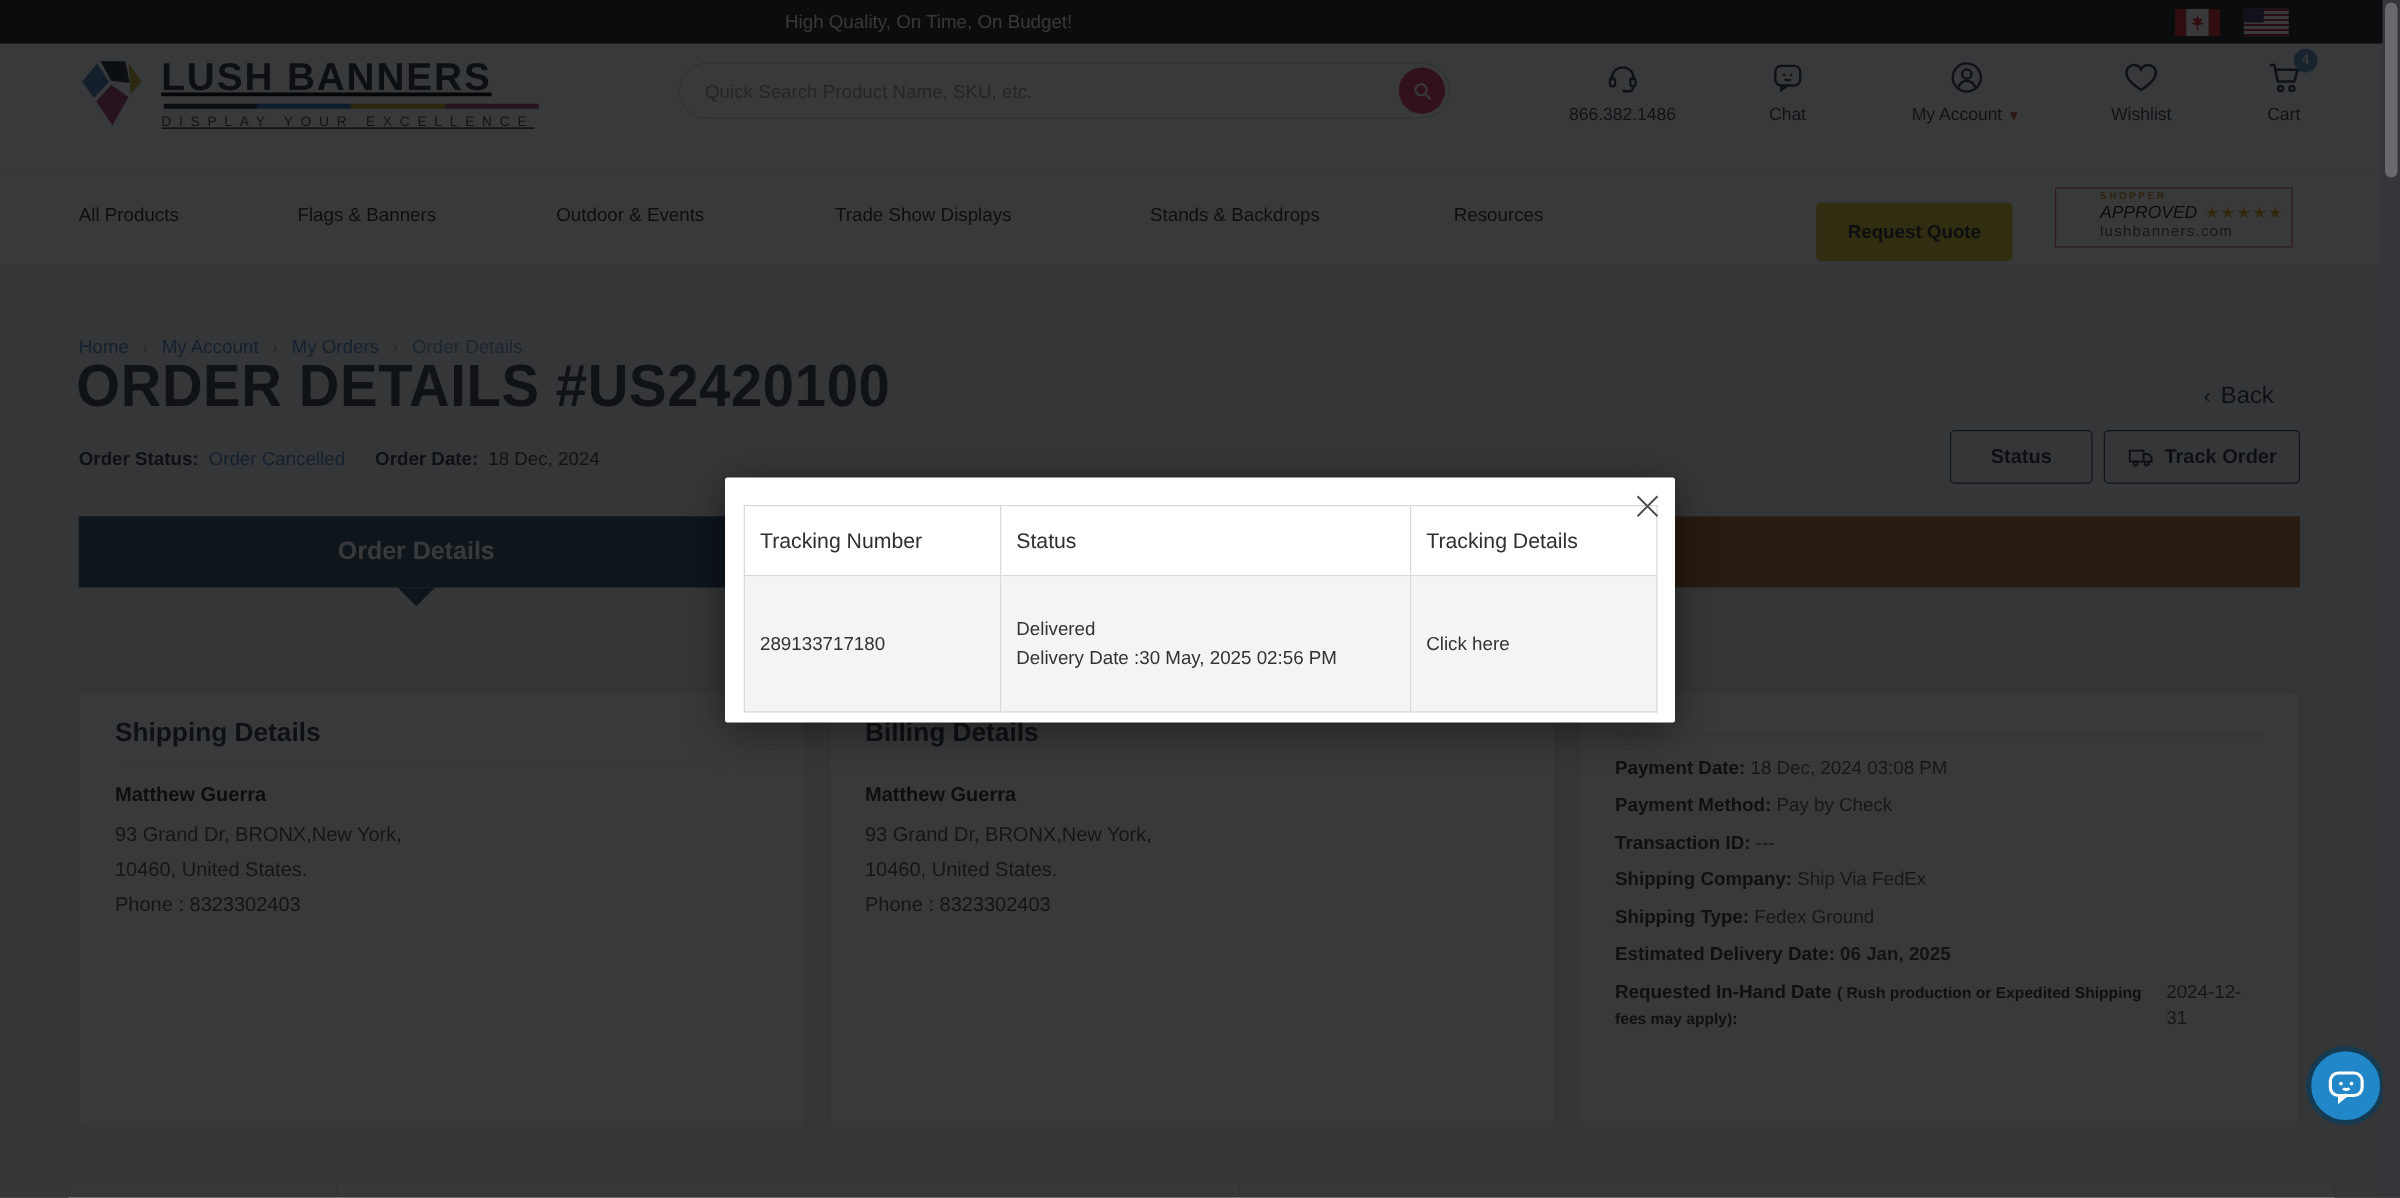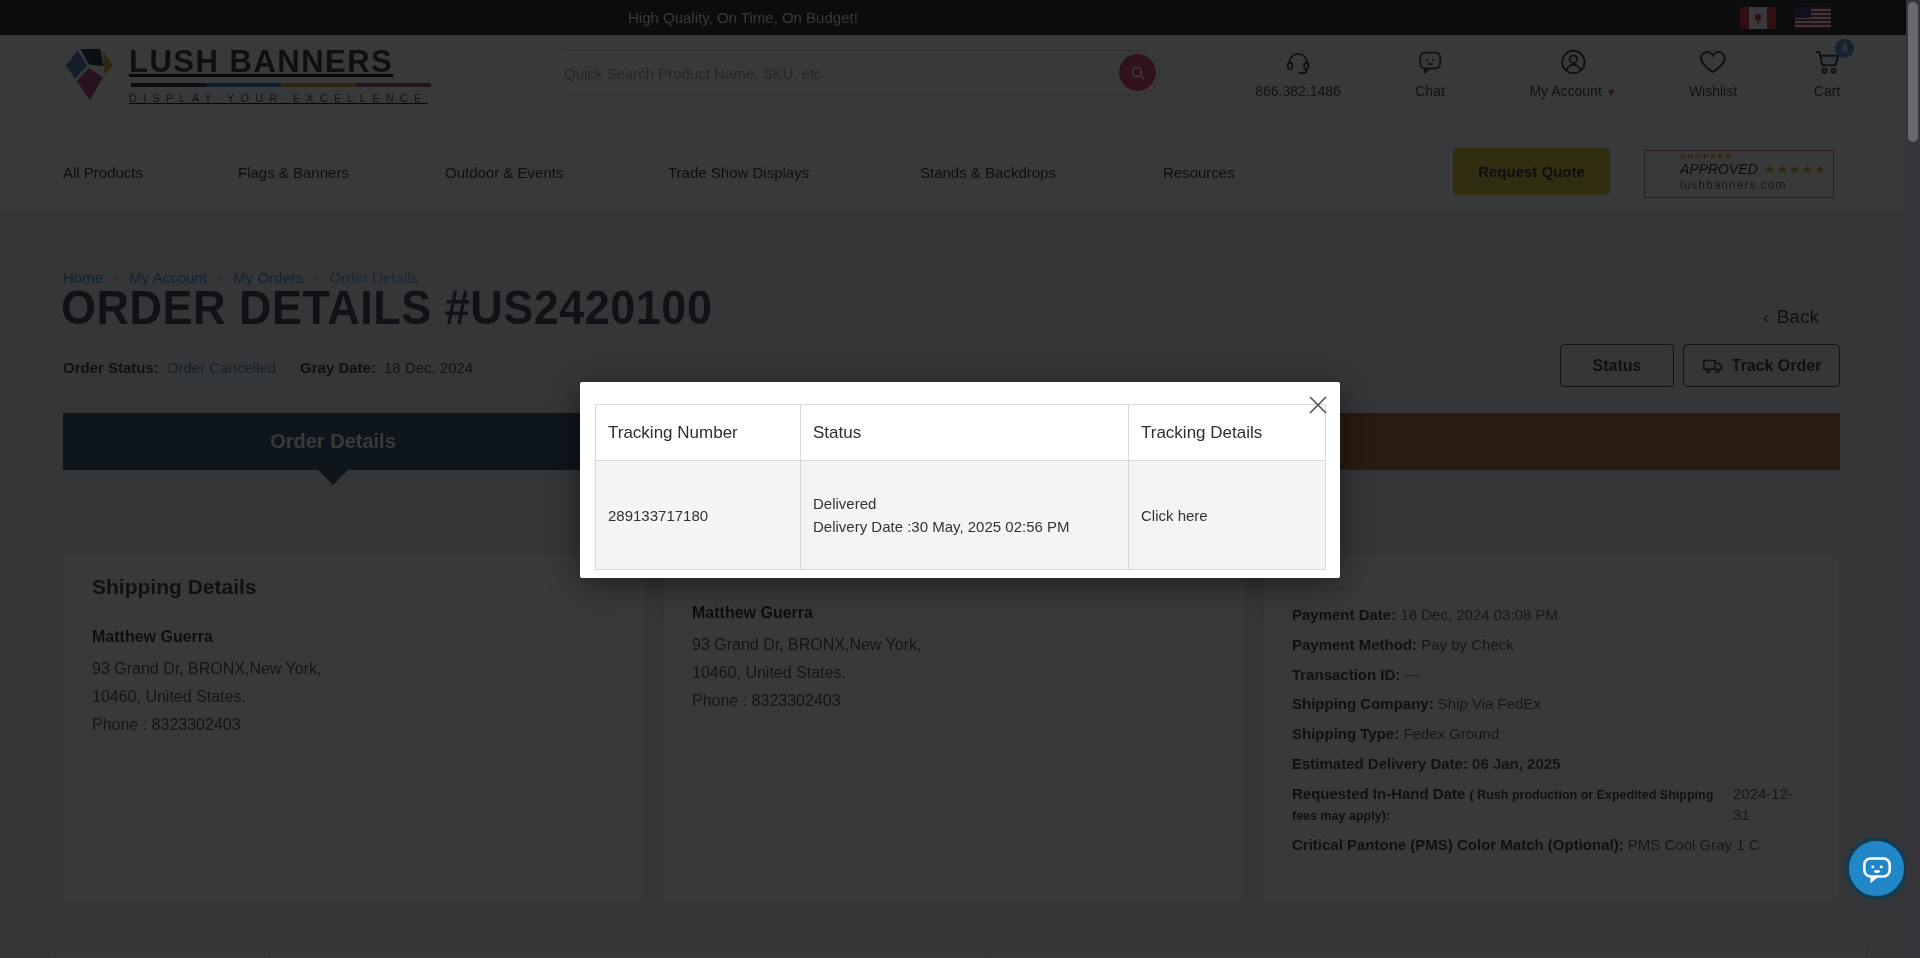--- a/index.html
+++ b/index.html
@@ -36,21 +36,21 @@
   .hitem{position:absolute;top:12px;transform:translateX(-50%);text-align:center;color:#2e3a46;cursor:pointer;}
   .hitem .ic{height:30px;display:flex;align-items:center;justify-content:center;}
   .hitem .lbl{font-size:14px;color:#3a424c;margin-top:6px;white-space:nowrap;}
   .chev{color:#d04a4a;font-size:11px;}
   .cart-badge{position:absolute;top:-8px;right:-12px;width:19px;height:19px;border-radius:50%;
           background:#5b8fc7;color:#fff;font-size:11px;line-height:19px;text-align:center;font-weight:bold;}
 
   
   .navbar{position:absolute;top:137px;left:0;right:0;height:73px;background:#fff;border-top:1px solid #ededee;}
   .nav-item{position:absolute;top:26px;font-size:15px;color:#2c2c2c;cursor:pointer;white-space:nowrap;}
-  .request-quote{position:absolute;left:1453px;top:10px;width:157px;height:47px;background:#d9c332;
+  .request-quote{position:absolute;left:1453px;top:24px;width:157px;height:47px;background:#d9c332;
           border:0;border-radius:4px;font-family:"Liberation Sans",sans-serif;font-size:15px;
           font-weight:bold;color:#232a31;cursor:pointer;}
   .sa-badge{position:absolute;left:1644px;top:12px;width:190px;height:48px;box-sizing:border-box;
           background:#fff;border:1px solid #d46a6a;display:flex;padding:2px 8px;cursor:pointer;gap:20px;}
   .sa-col{margin-left:7px;line-height:1.1;}
   .sa-top{font-size:8px;font-weight:bold;letter-spacing:2px;color:#c98f1f;}
   .sa-main{font-size:14px;font-weight:normal;font-style:italic;color:#1d1d1d;}
   .sa-stars{font-size:13px;color:#d8a426;letter-spacing:1px;margin-left:6px;font-style:normal;}
   .sa-site{font-size:12px;color:#555;letter-spacing:1px;margin-top:2px;}
 
@@ -268,21 +268,21 @@
   </div>
 
   <div class="page-title">ORDER DETAILS #US2420100</div>
   <div class="back-link">
     <span class="bc">‹</span><span>Back</span>
   </div>
 
   <div class="status-row">
     <span class="st-label">Order Status:</span>
     <span class="st-cancel">Order Cancelled</span>
-    <span class="st-label">Gray Date:</span>
+    <span class="st-label">Order Date:</span>
     <span class="st-date">18 Dec, 2024</span>
   </div>
 
   <button class="btn-outline btn-reorder">Status</button>
   <button class="btn-outline btn-track">
     <svg width="22" height="22" viewBox="0 0 24 24" fill="none" stroke="#27313c" stroke-width="1.7">
       <rect x="2" y="6" width="12" height="9.5"></rect>
       <path d="M14 9h4.2L21 12v3.5h-2.5"></path>
       <circle cx="7" cy="17.3" r="1.8"></circle>
         <circle cx="16.8" cy="17.3" r="1.8"></circle>
@@ -297,41 +297,41 @@
   <div class="card card-1">
     <div class="card-title">Shipping Details</div>
     <div class="card-div"></div>
     <div class="addr-name">Matthew Guerra</div>
     <div class="addr-line">93 Grand Dr, BRONX,New York,</div>
     <div class="addr-line">10460, United States.</div>
     <div class="addr-line">Phone : 8323302403</div>
   </div>
 
   <div class="card card-2">
+    <div class="card-title">Billing Details</div>
     <div class="card-div"></div>
     <div class="addr-name">Matthew Guerra</div>
     <div class="addr-line">93 Grand Dr, BRONX,New York,</div>
     <div class="addr-line">10460, United States.</div>
     <div class="addr-line">Phone : 8323302403</div>
   </div>
 
   <div class="card card-3">
     <div class="card-div"></div>
     <div class="prow"><b>Payment Date:</b> <span>18 Dec, 2024 03:08 PM</span></div>
     <div class="prow"><b>Payment Method:</b> <span>Pay by Check</span></div>
     <div class="prow"><b>Transaction ID:</b> <span>---</span></div>
     <div class="prow"><b>Shipping Company:</b> <span>Ship Via FedEx</span></div>
     <div class="prow"><b>Shipping Type:</b> <span>Fedex Ground</span></div>
     <div class="prow"><b>Estimated Delivery Date:</b> <span class="val-bold">06 Jan, 2025</span></div>
     <div class="prow inhand">
       <b>Requested In-Hand Date</b>
       <span class="note">( Rush production or Expedited Shipping fees may apply):</span>
       <span class="val">2024-12-31</span>
     </div>
-    <div class="prow"><b>Critical Pantone (PMS) Color Match (Optional):</b> <span>PMS Cool Gray 1 C</span></div>
   </div>
 
   <div class="bottom-band">
     <div class="bb-div" style="left:213px;"></div>
     <div class="bb-div" style="left:935px;"></div>
   </div>
 
   <div class="overlay"></div>
 
   <div class="modal">

